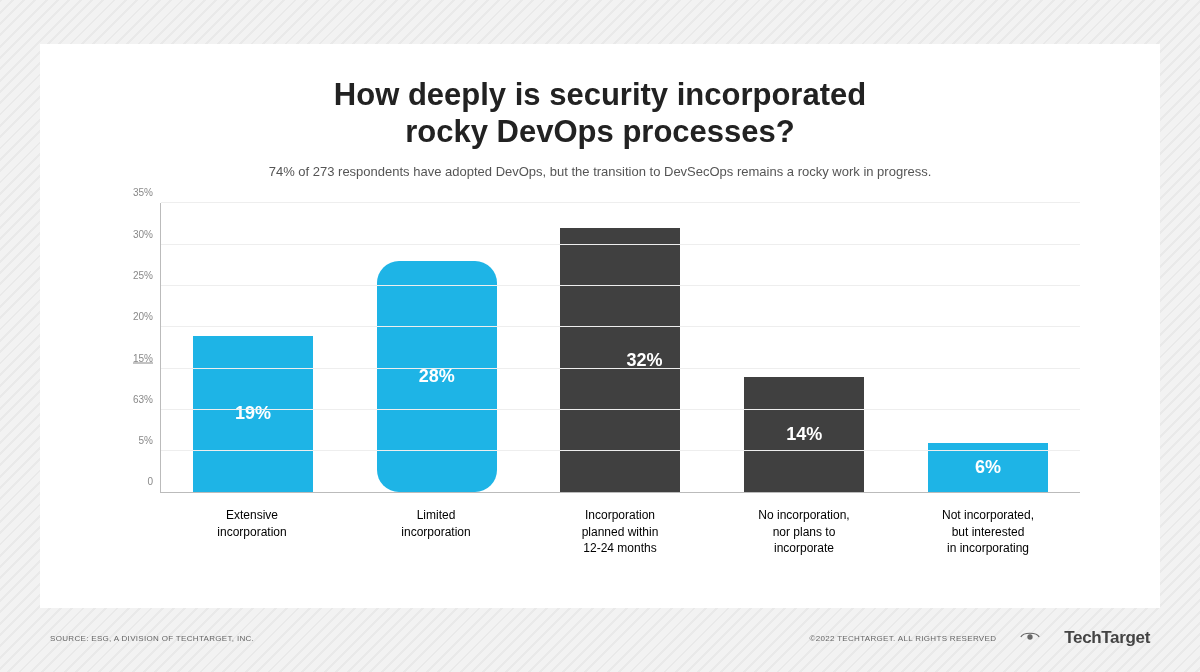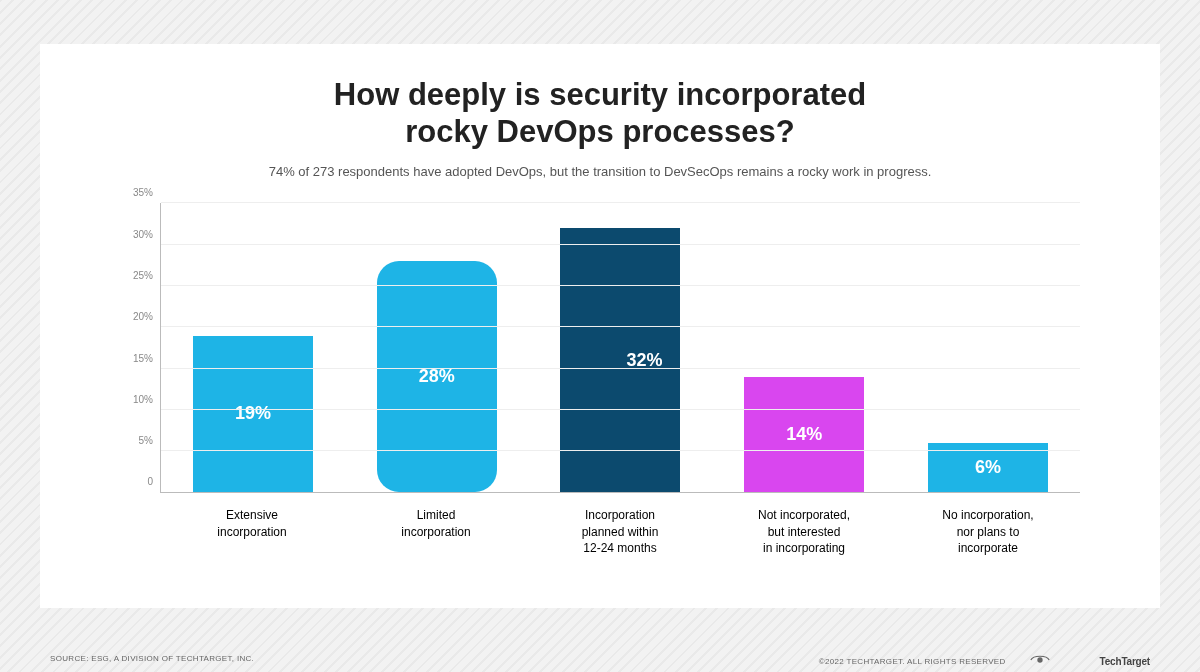--- a/index.html
+++ b/index.html
@@ -115,41 +115,40 @@
     text-align: center;
     font-size: 12px;
     color: #000000;
     padding-top: 8px;
     line-height: 1.35;
   }
   .footer {
     position: absolute;
     left: 50px;
     right: 50px;
-    bottom: 4px;
+    bottom: 24px;
     display: flex;
     justify-content: space-between;
-    align-items: flex-start;
+    align-items: center;
     font-size: 8px;
     letter-spacing: 0.04em;
     color: #666;
     text-transform: uppercase;
   }
   .brand {
     display: flex;
     align-items: center;
     gap: 24px;
   }
   .brand-logo {
-    font-size: 10px;
+    font-size: 17px;
     font-weight: 700;
     color: #444;
     letter-spacing: -0.02em;
     text-transform: none;
-    margin-left: 26px;
   }
   .eye-icon {
     width: 20px;
     height: 12px;
   }
 </style>
 </head>
 <body>
 
 <div class="card">
@@ -169,57 +168,57 @@
             <div class="bar" style="height: 54.2857%; background: rgb(30, 180, 230); justify-content: center;">
               <div class="bar-label">19%</div>
             </div>
           </div>
           <div class="bar-slot">
             <div class="bar" style="height: 80%; background: rgb(30, 180, 230); border-radius: 22px;">
               <div class="bar-label">28%</div>
             </div>
           </div>
           <div class="bar-slot">
-            <div class="bar" style="height: 91.4286%; background: #0c4a6e; padding-left: 48px;">
+            <div class="bar" style="height: 91.4286%; background: #404040; padding-left: 48px;">
               <div class="bar-label">32%</div>
             </div>
           </div>
           <div class="bar-slot">
-            <div class="bar" style="height: 40%; background: #d946ef; margin-top: 24px;">
+            <div class="bar" style="height: 40%; background: #404040; margin-top: 24px;">
               <div class="bar-label">14%</div>
             </div>
           </div>
           <div class="bar-slot">
             <div class="bar" style="height: 17.1429%; background: rgb(30, 180, 230);">
               <div class="bar-label">6%</div>
             </div>
           </div>
         </div>
     <div class="y-label" style="bottom: 0%;">0</div>
         <div class="grid-line" style="bottom: 14.2857%;"></div>
         <div class="y-label" style="bottom: 14.2857%;">5%</div>
         <div class="grid-line" style="bottom: 28.5714%;"></div>
-        <div class="y-label" style="bottom: 28.5714%;">10%</div>
+        <div class="y-label" style="bottom: 28.5714%;">63%</div>
         <div class="grid-line" style="bottom: 42.8571%;"></div>
-        <div class="y-label" style="bottom: 42.8571%;">15%</div>
+        <div class="y-label" style="bottom: 42.8571%; text-decoration: underline;">15%</div>
         <div class="grid-line" style="bottom: 57.1429%;"></div>
         <div class="y-label" style="bottom: 57.1429%;">20%</div>
         <div class="grid-line" style="bottom: 71.4286%;"></div>
         <div class="y-label" style="bottom: 71.4286%; margin-top: 16px;">25%</div>
         <div class="grid-line" style="bottom: 85.7143%;"></div>
         <div class="y-label" style="bottom: 85.7143%;">30%</div>
         <div class="grid-line" style="bottom: 100%;"></div>
         <div class="y-label" style="bottom: 100%;">35%</div>
       </div>
     <div class="x-labels" id="xlabels">
         <div class="x-label">Extensive<br>incorporation</div>
         <div class="x-label">Limited<br>incorporation</div>
         <div class="x-label">Incorporation<br>planned within<br>12-24 months</div>
+        <div class="x-label">No incorporation,<br>nor plans to<br>incorporate</div>
         <div class="x-label">Not incorporated,<br>but interested<br>in incorporating</div>
-        <div class="x-label">No incorporation,<br>nor plans to<br>incorporate</div>
       </div>
   </div>
 
 </div>
 
 <div class="footer">
   <div>SOURCE: ESG, A DIVISION OF TECHTARGET, INC.</div>
   <div class="brand">
     <span>©2022 TECHTARGET. ALL RIGHTS RESERVED</span>
     <span>

